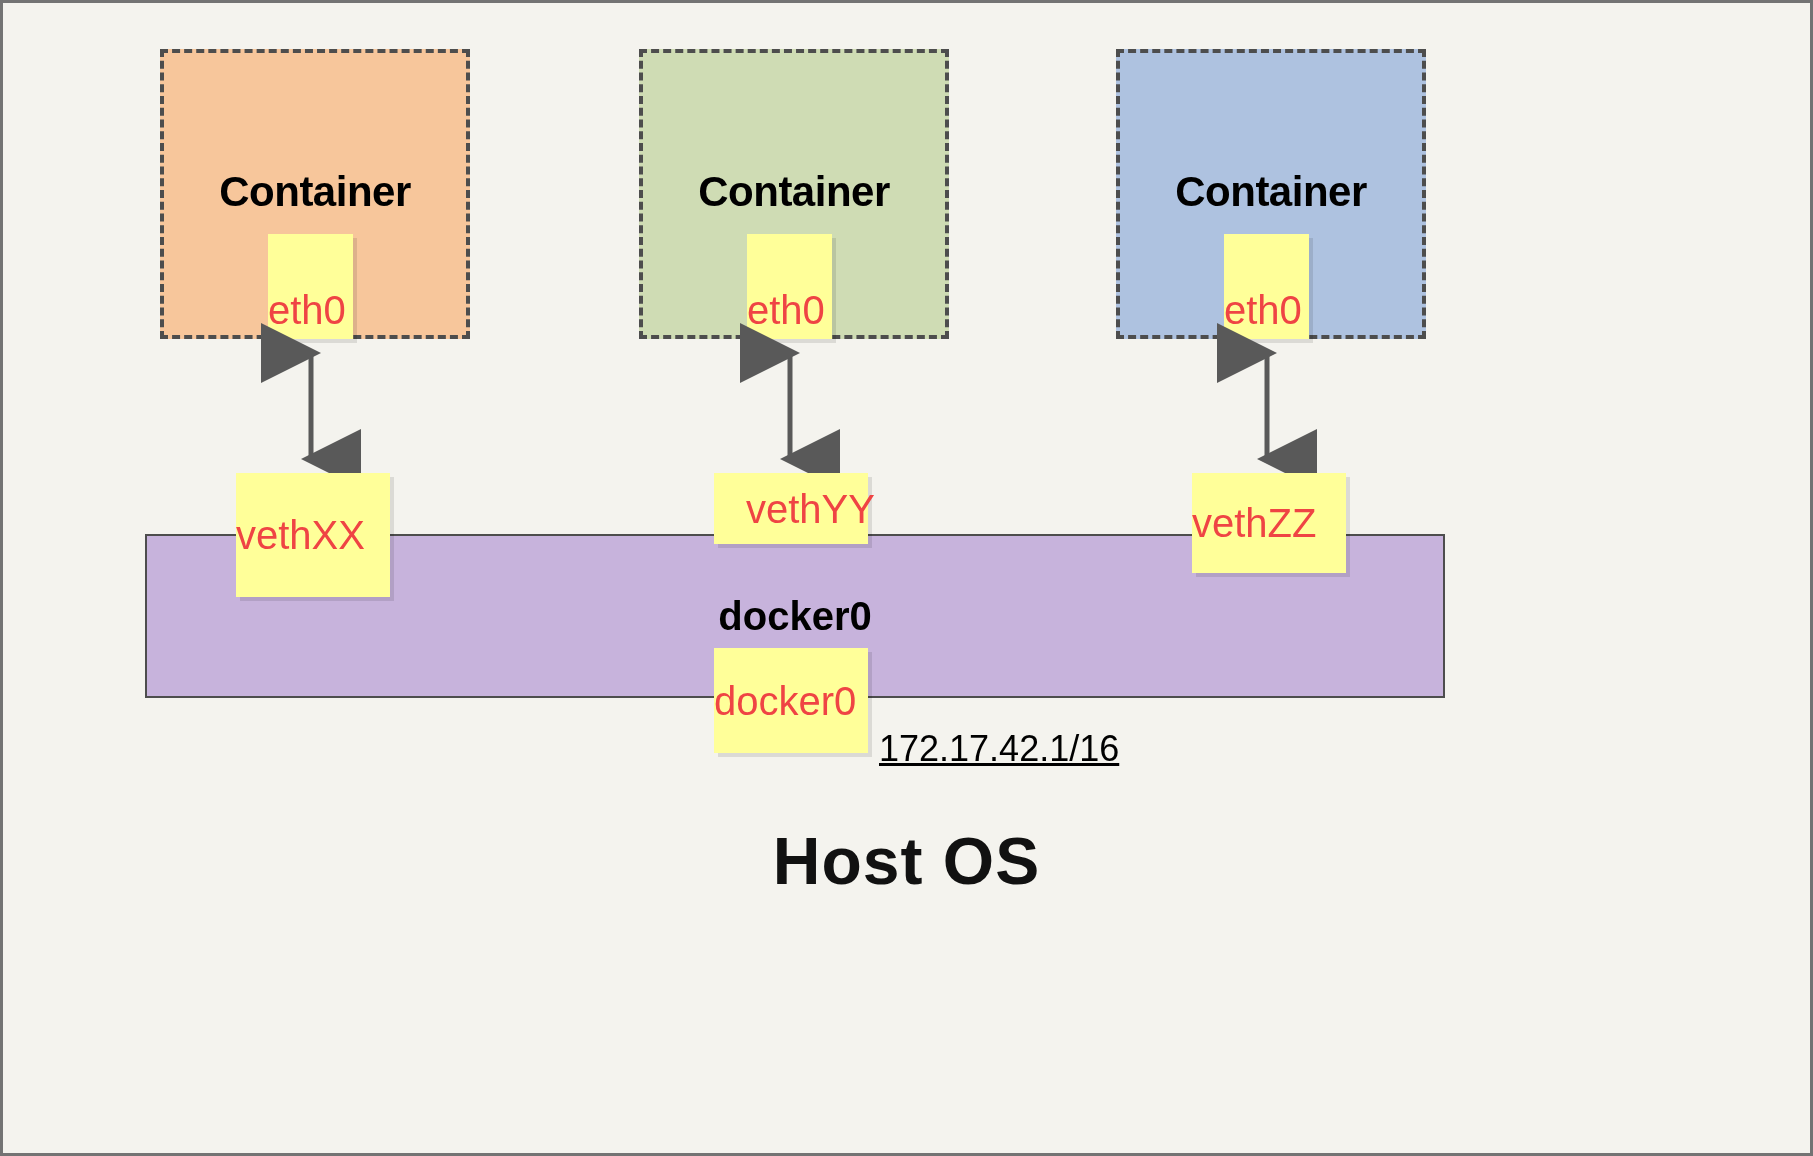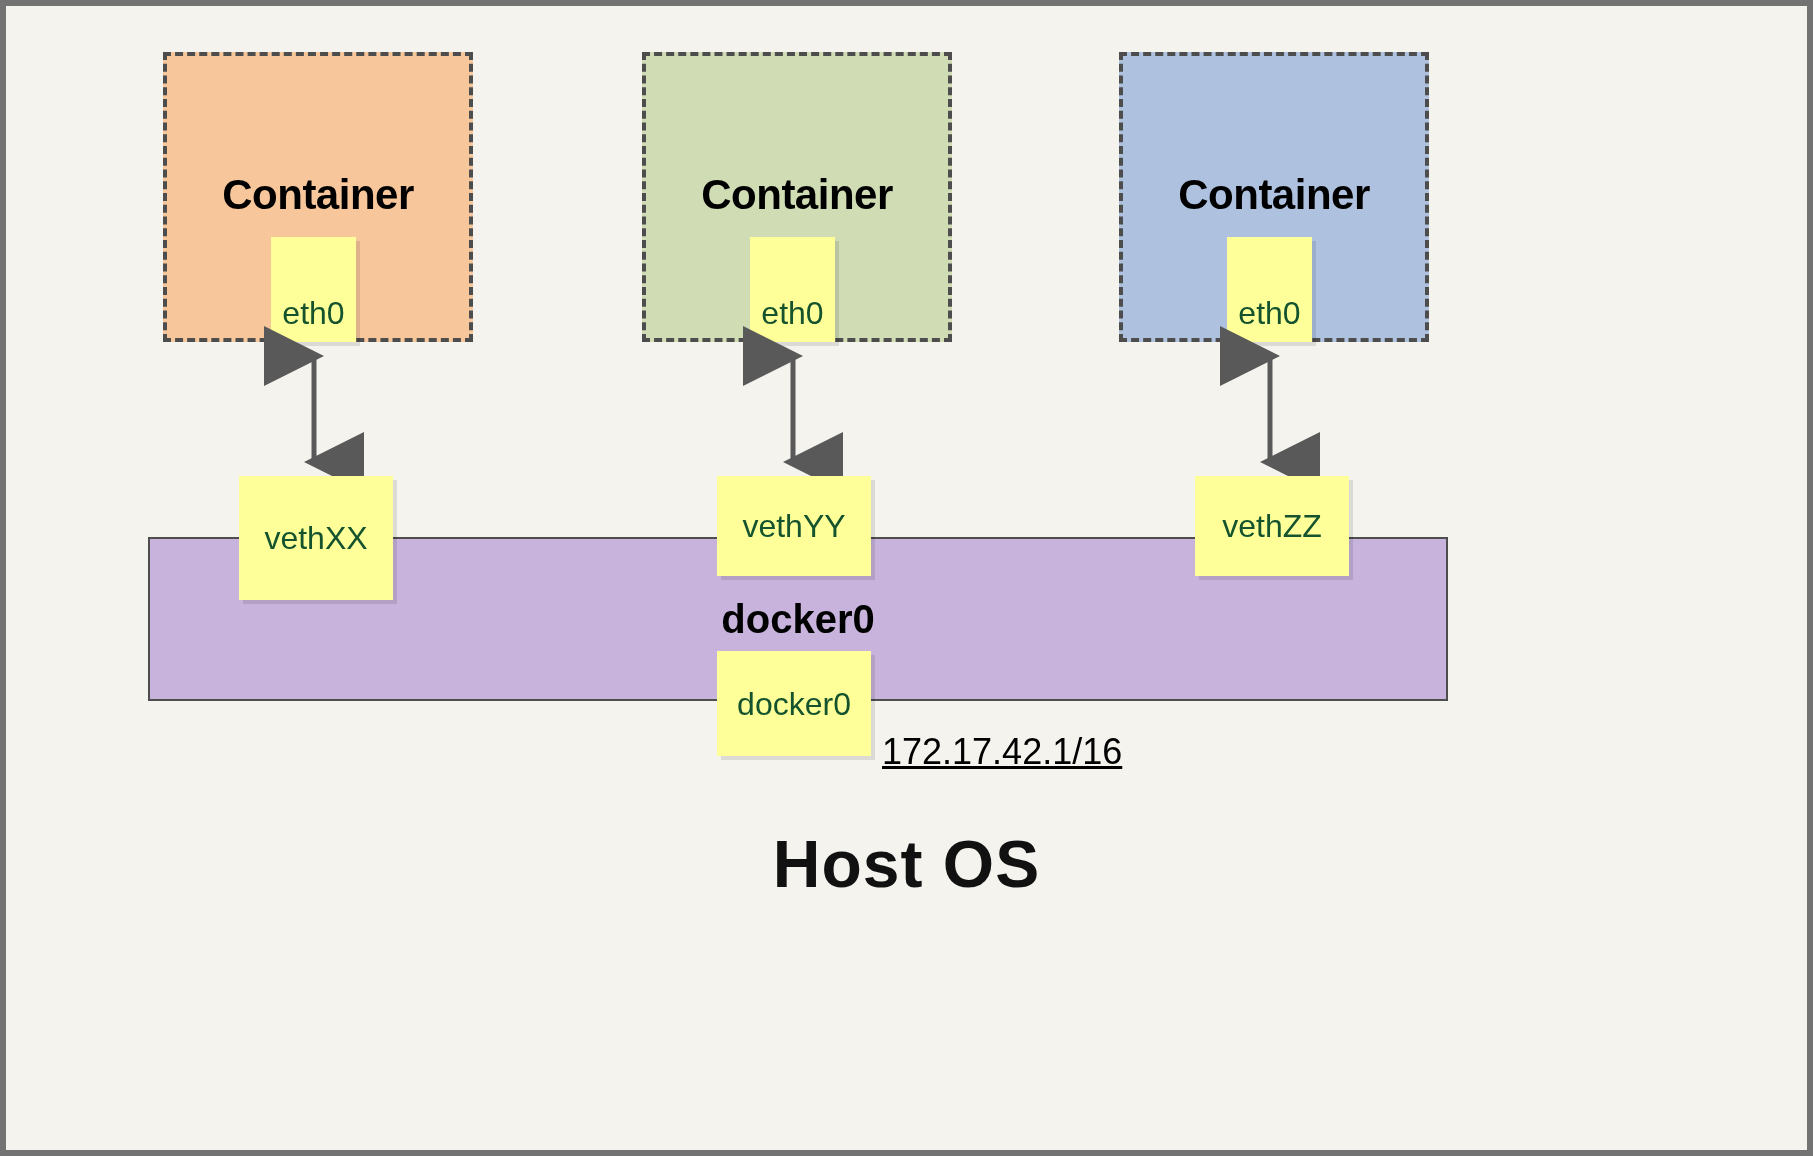--- a/index.html
+++ b/index.html
@@ -5,21 +5,21 @@
   html, body {
     margin: 0;
     padding: 0;
     background: #ffffff;
   }
   #canvas {
     position: relative;
     width: 1813px;
     height: 1156px;
     background: #f4f3ee;
-    border: 6px solid #737373;
+    border: 3px solid #737373;
     box-sizing: border-box;
     overflow: hidden;
     font-family: "Liberation Sans", sans-serif;
   }
 
   
   .container-box {
     position: absolute;
     box-sizing: border-box;
     border: 4px dashed #4d4d4d;
@@ -36,23 +36,22 @@
   }
 
   
   .note {
     position: absolute;
     background: #ffff99;
     box-sizing: border-box;
     box-shadow: 4px 4px 0 rgba(0,0,0,0.10);
     display: flex;
     align-items: center;
-    justify-content: center;
-    color: #14532d;
-    font-size: 32px;
+    color: #ef4444;
+    font-size: 40px;
     font-weight: normal;
   }
   .note-label {
     display: block;
     text-align: center;
     line-height: 1;
   }
   .note.eth0 .note-label { padding-top: 46px; }
   .note.veth .note-label { padding-top: 0px; }
   .note.docker0-tag .note-label { padding-top: 0px; }
@@ -146,21 +145,21 @@
   </svg>
 
   <div id="docker-bar" style="left:142px; top:531px; width:1300px; height:164px;">
   </div>
   <div id="docker-bar-title" style="left:142px; top:591px; width:1300px;">docker0</div>
 
   <div class="note veth" style="left:233px; top:470px; width:154px; height:124px;">
     <span class="note-label">vethXX</span>
   </div>
 
-  <div class="note veth" style="left:711px; top:470px; width:154px; height:100px;">
+  <div class="note veth" style="left:711px; top:470px; width:154px; height:71px;padding-left:32px;">
     <span class="note-label">vethYY</span>
   </div>
 
   <div class="note veth" style="left:1189px; top:470px; width:154px; height:100px;">
     <span class="note-label">vethZZ</span>
   </div>
 
   <div class="note docker0-tag" style="left:711px; top:645px; width:154px; height:105px;">
     <span class="note-label">docker0</span>
   </div>

